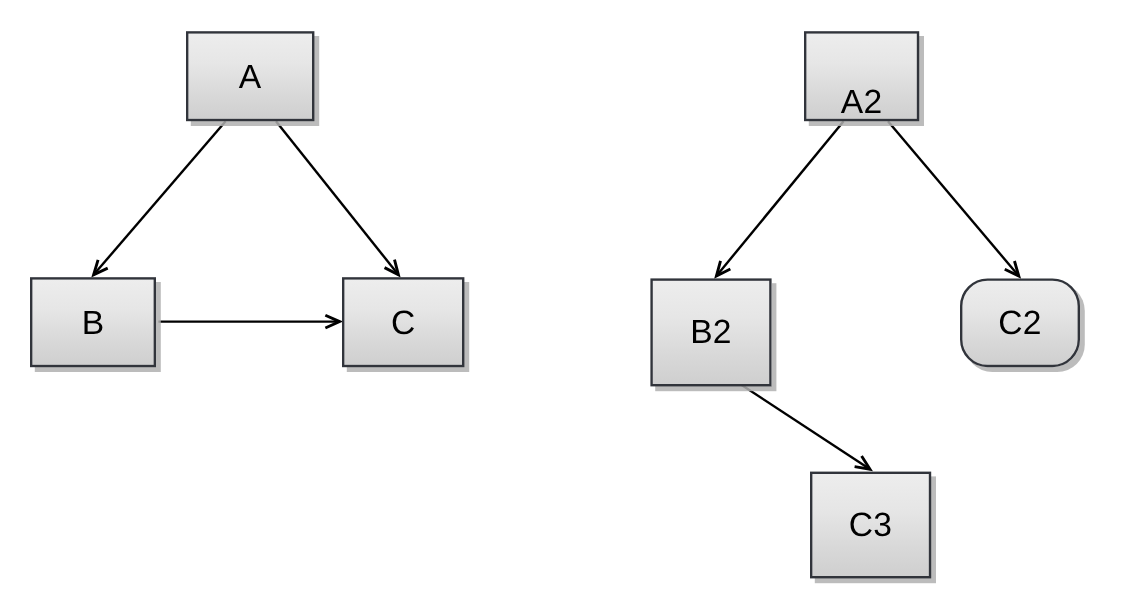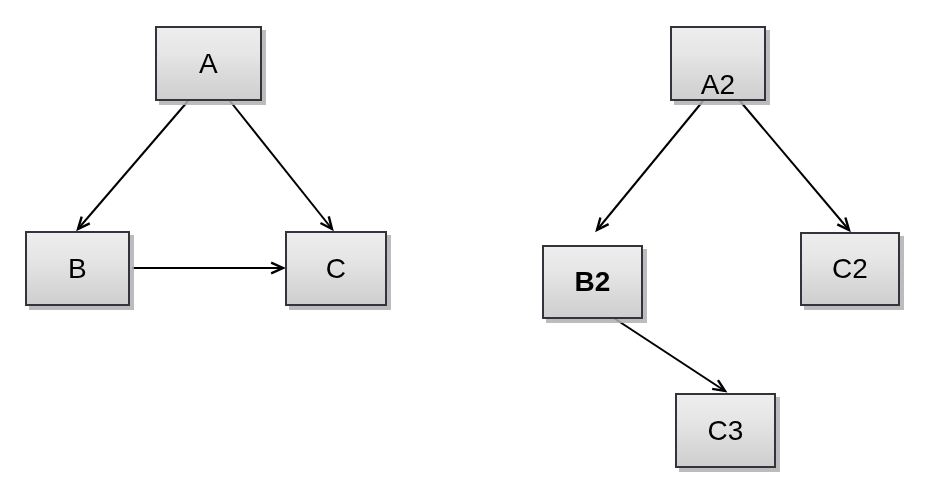--- a/index.html
+++ b/index.html
@@ -86,23 +86,23 @@
   <div class="node" style="left: 25px; top: 231px; width: 105px; height: 75px;">
     <span class="node-label">B</span>
   </div>
   <div class="node" style="left: 285px; top: 231px; width: 102px; height: 75px;">
     <span class="node-label">C</span>
   </div>
 
   <div class="node" style="left: 670px; top: 26px; width: 96px; height: 75px; align-items: flex-end;">
     <span class="node-label">A2</span>
   </div>
-  <div class="node" style="left: 542px; top: 245px; width: 101px; height: 74px; font-weight: bold;">
+  <div class="node" style="left: 542px; top: 232px; width: 101px; height: 90px;">
     <span class="node-label">B2</span>
   </div>
-  <div class="node" style="left: 800px; top: 232px; width: 100px; height: 74px;">
+  <div class="node" style="left: 800px; top: 232px; width: 100px; height: 74px; border-radius: 23px;">
     <span class="node-label">C2</span>
   </div>
-  <div class="node" style="left: 675px; top: 393px; width: 101px; height: 75px;">
+  <div class="node" style="left: 675px; top: 393px; width: 101px; height: 89px;">
     <span class="node-label">C3</span>
   </div>
 
 </div>
 
 </body></html>

